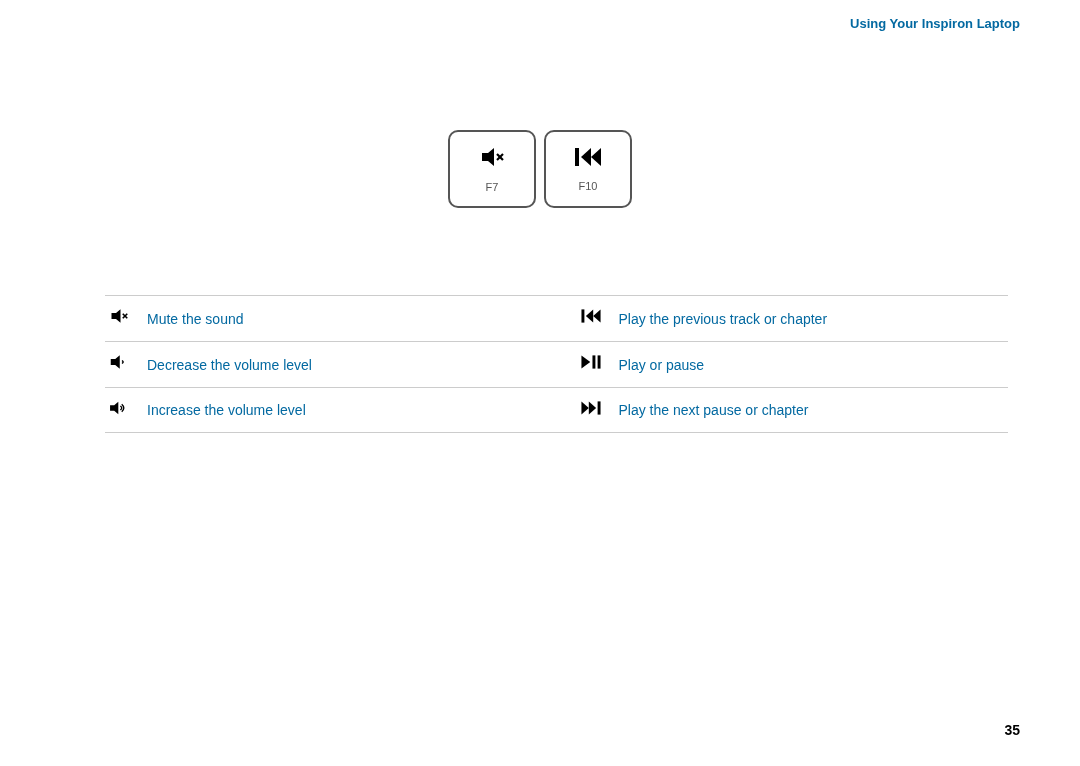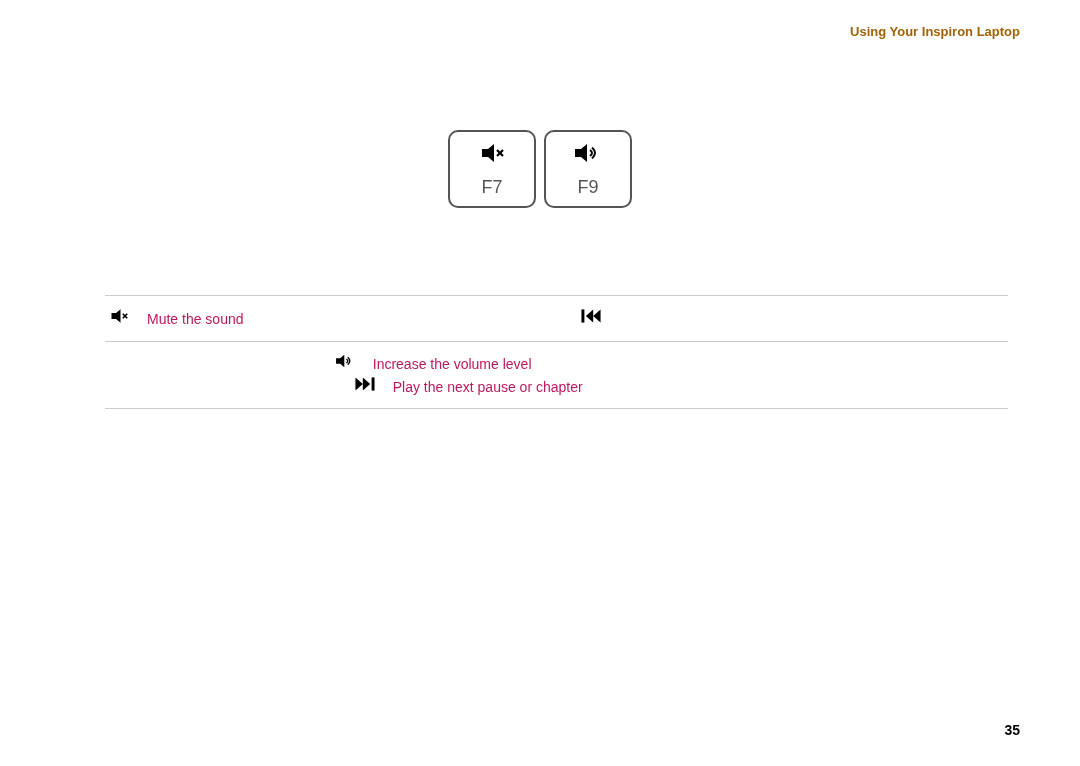--- a/index.html
+++ b/index.html
@@ -8,25 +8,25 @@
       width: 1080px;
       height: 766px;
       background: #ffffff;
       font-family: Arial, Helvetica, sans-serif;
       position: relative;
       overflow: hidden;
     }
 
     .page-header {
       position: absolute;
-      top: 24px;
+      top: 16px;
       right: 60px;
       font-size: 13px;
       font-weight: bold;
-      color: #a16207;
+      color: #0369a1;
     }
 
     .keys-section {
       position: absolute;
       top: 130px;
       left: 50%;
       transform: translateX(-50%);
       display: flex;
       gap: 0px;
       align-items: flex-end;
@@ -52,21 +52,21 @@
       gap: 6px;
     }
 
     .key-icon {
       font-size: 22px;
       line-height: 1;
       color: #000;
     }
 
     .key-label {
-      font-size: 18px;
+      font-size: 11px;
       color: #555;
       margin-top: 2px;
     }
 
     
     .table-section {
       position: absolute;
       top: 295px;
       left: 105px;
       right: 72px;
@@ -75,21 +75,20 @@
     .table-row {
       display: flex;
       align-items: center;
       border-top: 1px solid #ccc;
       padding: 10px 0;
       min-height: 46px;
     }
 
     .table-row:last-child {
       border-bottom: 1px solid #ccc;
-      flex-direction: column;
     }
 
     .left-col {
       width: 50%;
       display: flex;
       align-items: center;
       gap: 14px;
       padding-right: 20px;
     }
 
@@ -104,21 +103,21 @@
 
     .row-icon {
       font-size: 20px;
       min-width: 28px;
       text-align: center;
       color: #000;
     }
 
     .row-text {
       font-size: 14px;
-      color: #be185d;
+      color: #0369a1;
     }
 
     .page-number {
       position: absolute;
       bottom: 28px;
       right: 60px;
       font-size: 14px;
       font-weight: bold;
       color: #000;
     }
@@ -139,33 +138,36 @@
 
           <line x1="19" y1="9" x2="25" y2="15" stroke="#000" stroke-width="2.2"></line>
           <line x1="25" y1="9" x2="19" y2="15" stroke="#000" stroke-width="2.2"></line>
         </svg>
       </span>
       <span class="key-label">F7</span>
     </div>
   </div>
 
 
+
   <div class="key-wrapper">
     <div class="key-box">
       <span class="key-icon">
-        <svg width="32" height="24" viewBox="0 0 32 24" fill="none" xmlns="http://www.w3.org/2000/svg">
-          <polygon points="3,8 9,8 15,3 15,21 9,16 3,16" fill="#000"></polygon>
-          <path d="M18 15 Q22 12 18 9" stroke="#000" stroke-width="2" fill="none"></path>
-          <path d="M20 17.5 Q26 12 20 6.5" stroke="#000" stroke-width="2" fill="none"></path>
-        </svg>
-      </span>
-      <span class="key-label">F9</span>
-    </div>
-  </div>
-
+        <svg width="30" height="22" viewBox="0 0 30 22" fill="none" xmlns="http://www.w3.org/2000/svg">
+
+          <rect x="2" y="2" width="4" height="18" fill="#000"></rect>
+
+          <polygon points="8,11 18,2 18,20" fill="#000"></polygon>
+
+          <polygon points="18,11 28,2 28,20" fill="#000"></polygon>
+        </svg>
+      </span>
+      <span class="key-label">F10</span>
+    </div>
+  </div>
 
 
 
 </div>
 
 <div class="table-section">
 
   <div class="table-row">
     <div class="left-col">
       <span class="row-icon">
@@ -178,23 +180,45 @@
       <span class="row-text">Mute the sound</span>
     </div>
     <div class="right-col">
       <span class="row-icon">
         <svg width="22" height="18" viewBox="0 0 30 22" fill="none" xmlns="http://www.w3.org/2000/svg">
           <rect x="2" y="2" width="4" height="18" fill="#000"></rect>
           <polygon points="8,11 18,2 18,20" fill="#000"></polygon>
           <polygon points="18,11 28,2 28,20" fill="#000"></polygon>
         </svg>
       </span>
-    </div>
-  </div>
-
+      <span class="row-text">Play the previous track or chapter</span>
+    </div>
+  </div>
+
+  <div class="table-row">
+    <div class="left-col">
+      <span class="row-icon">
+        <svg width="22" height="18" viewBox="0 0 28 24" fill="none" xmlns="http://www.w3.org/2000/svg">
+          <polygon points="3,8 9,8 15,3 15,21 9,16 3,16" fill="#000"></polygon>
+          <path d="M18 14 Q21 12 18 10" stroke="#000" stroke-width="2" fill="none"></path>
+        </svg>
+      </span>
+      <span class="row-text">Decrease the volume level</span>
+    </div>
+    <div class="right-col">
+      <span class="row-icon">
+        <svg width="22" height="18" viewBox="0 0 30 22" fill="none" xmlns="http://www.w3.org/2000/svg">
+          <polygon points="2,2 14,11 2,20" fill="#000"></polygon>
+          <rect x="17" y="2" width="4" height="18" fill="#000"></rect>
+          <rect x="24" y="2" width="4" height="18" fill="#000"></rect>
+        </svg>
+      </span>
+      <span class="row-text">Play or pause</span>
+    </div>
+  </div>
 
   <div class="table-row">
     <div class="left-col">
       <span class="row-icon">
         <svg width="22" height="18" viewBox="0 0 32 24" fill="none" xmlns="http://www.w3.org/2000/svg">
           <polygon points="3,8 9,8 15,3 15,21 9,16 3,16" fill="#000"></polygon>
           <path d="M18 15 Q22 12 18 9" stroke="#000" stroke-width="2" fill="none"></path>
           <path d="M20 17.5 Q26 12 20 6.5" stroke="#000" stroke-width="2" fill="none"></path>
         </svg>
       </span>

